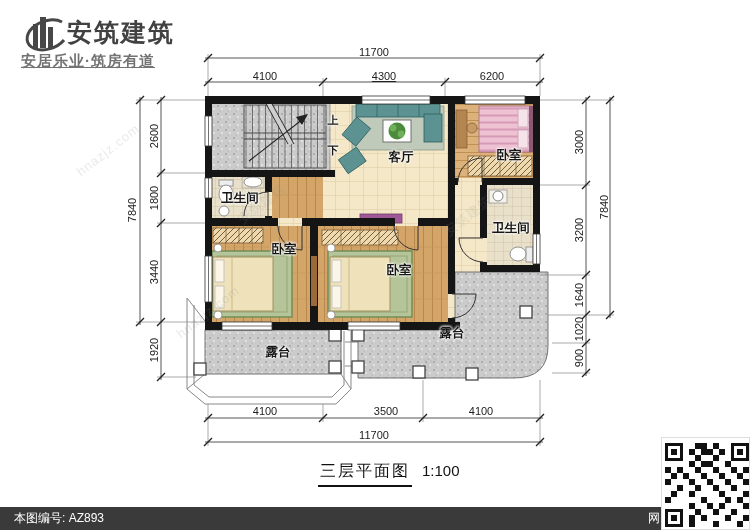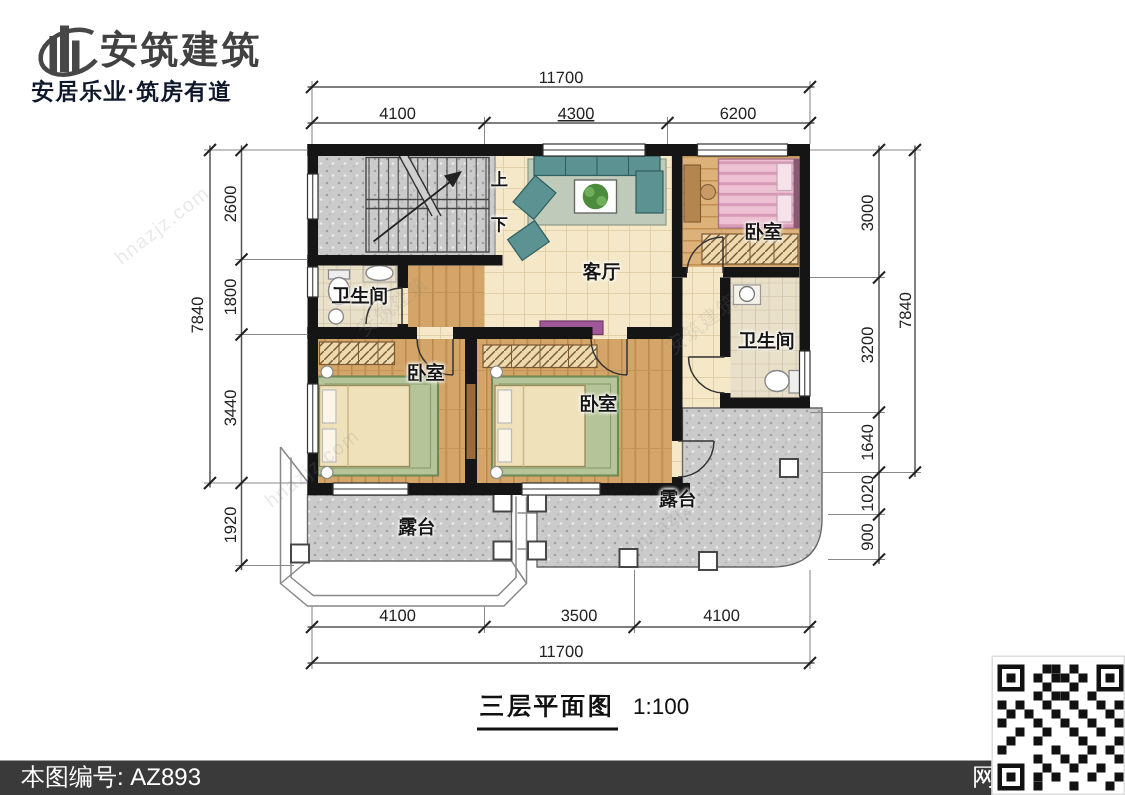--- a/index.html
+++ b/index.html
@@ -1,38 +1,38 @@
 <!DOCTYPE html>
 <html><head>
 <meta charset="utf-8">
 <style>
   html,body{margin:0;padding:0;background:#fff;}
   .canvas{position:relative;width:750px;height:530px;background:#fff;overflow:hidden;
           font-family:"Liberation Sans","DejaVu Sans",sans-serif;}
   .plan-svg{position:absolute;left:0;top:0;}
   
   .brand-name{position:absolute;left:67px;top:16px;font-size:25px;font-weight:700;color:#414141;letter-spacing:2px;white-space:nowrap;}
-  .brand-slogan{position:absolute;left:21px;top:52px;font-size:15px;font-weight:700;color:#0f172a;letter-spacing:1px;white-space:nowrap;}
+  .brand-slogan{position:absolute;left:21px;top:52px;font-size:15px;font-weight:700;color:#737373;letter-spacing:1px;white-space:nowrap;text-decoration:underline;}
   
   .dim{position:absolute;font-size:11px;color:#222;white-space:nowrap;transform:translate(-50%,-50%);}
   .dim.v{transform:translate(-50%,-50%) rotate(-90deg);}
   
   .room{position:absolute;font-size:12.5px;font-weight:700;color:#151515;white-space:nowrap;
         transform:translate(-50%,-50%);text-shadow:0 0 3px #fff,0 0 3px #fff,0 0 2px #fff;}
   .room.small{font-size:11px;}
   
   .wm{position:absolute;font-size:13px;color:#8a8a8a;opacity:.18;white-space:nowrap;
       transform:translate(-50%,-50%) rotate(-38deg);letter-spacing:1px;}
   
   .title-row{position:absolute;left:318px;top:461px;display:flex;align-items:baseline;gap:10px;}
-  .title-main{font-size:16px;font-weight:700;color:#111;letter-spacing:2px;border-bottom:2px solid #111;padding:0 2px 3px 2px;}
+  .title-main{font-size:16px;font-weight:400;color:#111;letter-spacing:2px;border-bottom:2px solid #111;padding:0 2px 3px 2px;}
   .title-scale{font-size:15px;color:#111;}
   
   .footer{position:absolute;left:0;bottom:0;width:750px;height:23px;background:#3a3a3a;color:#fff;}
-  .footer span{position:absolute;top:0;line-height:23px;font-size:16px;white-space:nowrap;}
+  .footer span{position:absolute;top:0;line-height:23px;font-size:12px;white-space:nowrap;}
   .f-num{left:14px;}
   .f-info{left:208px;}
   .f-web{left:648px;}
   
   .qr{position:absolute;right:0;bottom:0;width:89px;height:93px;background:#fff;border:1px solid #ddd;box-sizing:border-box;}
   .qr-inner{position:absolute;left:3px;top:5px;width:84px;height:84px;}
   .finder{position:absolute;width:12px;height:12px;border:3px solid #111;}
   .finder::after{content:"";position:absolute;left:3px;top:3px;width:6px;height:6px;background:#111;}
   .f1{left:0;top:0;} .f2{right:0;top:0;} .f3{left:0;bottom:0;}
   .modules{position:absolute;left:0;top:0;width:6px;height:6px;background:transparent;
@@ -324,21 +324,21 @@
   <span class="dim v" style="left:154px;top:198px;">1800</span>
   <span class="dim v" style="left:154px;top:272px;">3440</span>
   <span class="dim v" style="left:154px;top:350px;">1920</span>
   <span class="dim v" style="left:579px;top:142px;">3000</span>
   <span class="dim v" style="left:579px;top:230px;">3200</span>
   <span class="dim v" style="left:579px;top:295px;">1640</span>
   <span class="dim v" style="left:579px;top:329px;">1020</span>
   <span class="dim v" style="left:579px;top:358px;">900</span>
   <span class="dim v" style="left:604px;top:207px;">7840</span>
 
-  <span class="room" style="left:401px;top:157px;margin-top:25px;">客厅</span>
+  <span class="room" style="left:401px;top:157px;">客厅</span>
   <span class="room" style="left:509px;top:155px;">卧室</span>
   <span class="room" style="left:284px;top:249px;">卧室</span>
   <span class="room" style="left:399px;top:270px;">卧室</span>
   <span class="room" style="left:240px;top:198px;">卫生间</span>
   <span class="room" style="left:511px;top:228px;">卫生间</span>
   <span class="room" style="left:278px;top:352px;">露台</span>
   <span class="room" style="left:452px;top:333px;">露台</span>
   <span class="room small" style="left:333px;top:120px;">上</span>
   <span class="room small" style="left:333px;top:150px;">下</span>
 

